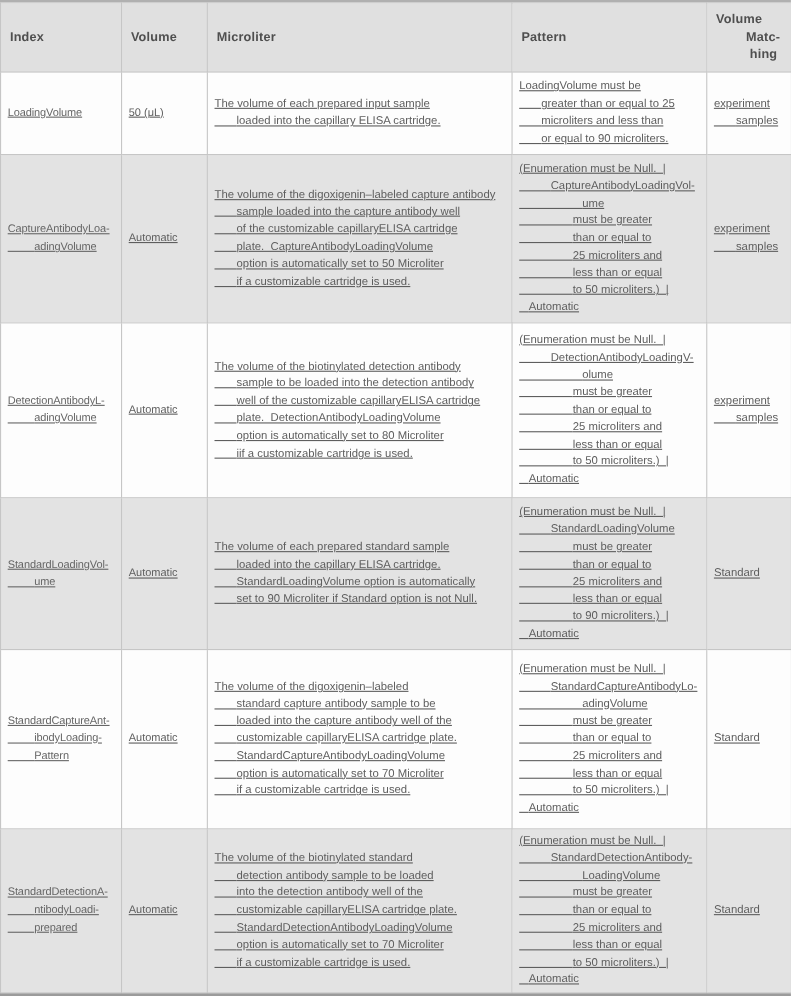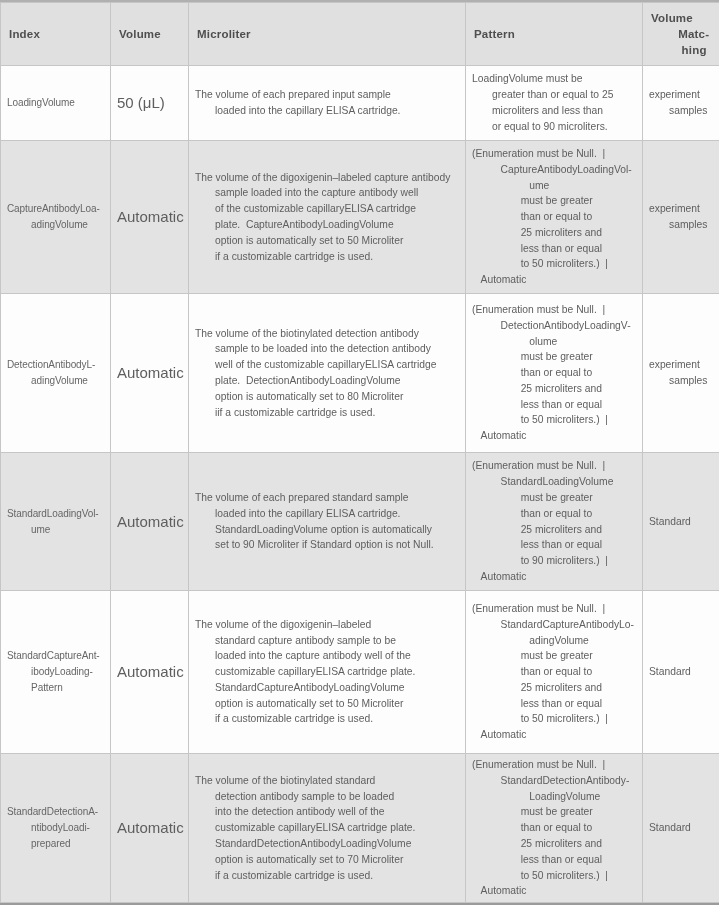--- a/index.html
+++ b/index.html
@@ -33,23 +33,24 @@
     font-weight:bold;
     color:#4f4f4f;
     padding:4px 4px 4px 8px;
     letter-spacing:.2px;
   }
   td{
     font-size:10.3px;
     line-height:15.8px;
     color:#5e5e5e;
     padding:3px 3px 3px 6px;
+    text-decoration:underline;
   }
   td.name{font-size:10px;color:#666666;letter-spacing:-0.1px;}
-  td.default{font-size:15px;}
+  td.default{font-size:10px;}
   tr.stripe td{background:var(--stripe-bg,#e3e3e3);}
   tr.plain td{background:#fdfdfd;}
   tr.rh-head{height:63px;}
   tr.rh1{height:75px;}
   tr.rh2{height:153px;}
   tr.rh3{height:159px;}
   tr.rh4{height:138px;}
   tr.rh5{height:163px;}
   tr.rh6{height:144px;}
 </style>
@@ -155,21 +156,21 @@
       <tr class="plain rh5">
         <td class="name">StandardCaptureAnt-
          ibodyLoading-
          Pattern</td>
         <td class="default">Automatic</td>
         <td class="desc">The volume of the digoxigenin–labeled
        standard capture antibody sample to be
        loaded into the capture antibody well of the
        customizable capillaryELISA cartridge plate.
        StandardCaptureAntibodyLoadingVolume
-       option is automatically set to 50 Microliter
+       option is automatically set to 70 Microliter
        if a customizable cartridge is used.</td>
         <td class="pattern">(Enumeration must be Null.  |
           StandardCaptureAntibodyLo-
                     adingVolume
                  must be greater
                  than or equal to
                  25 microliters and
                  less than or equal
                  to 50 microliters.)  |
    Automatic</td>

